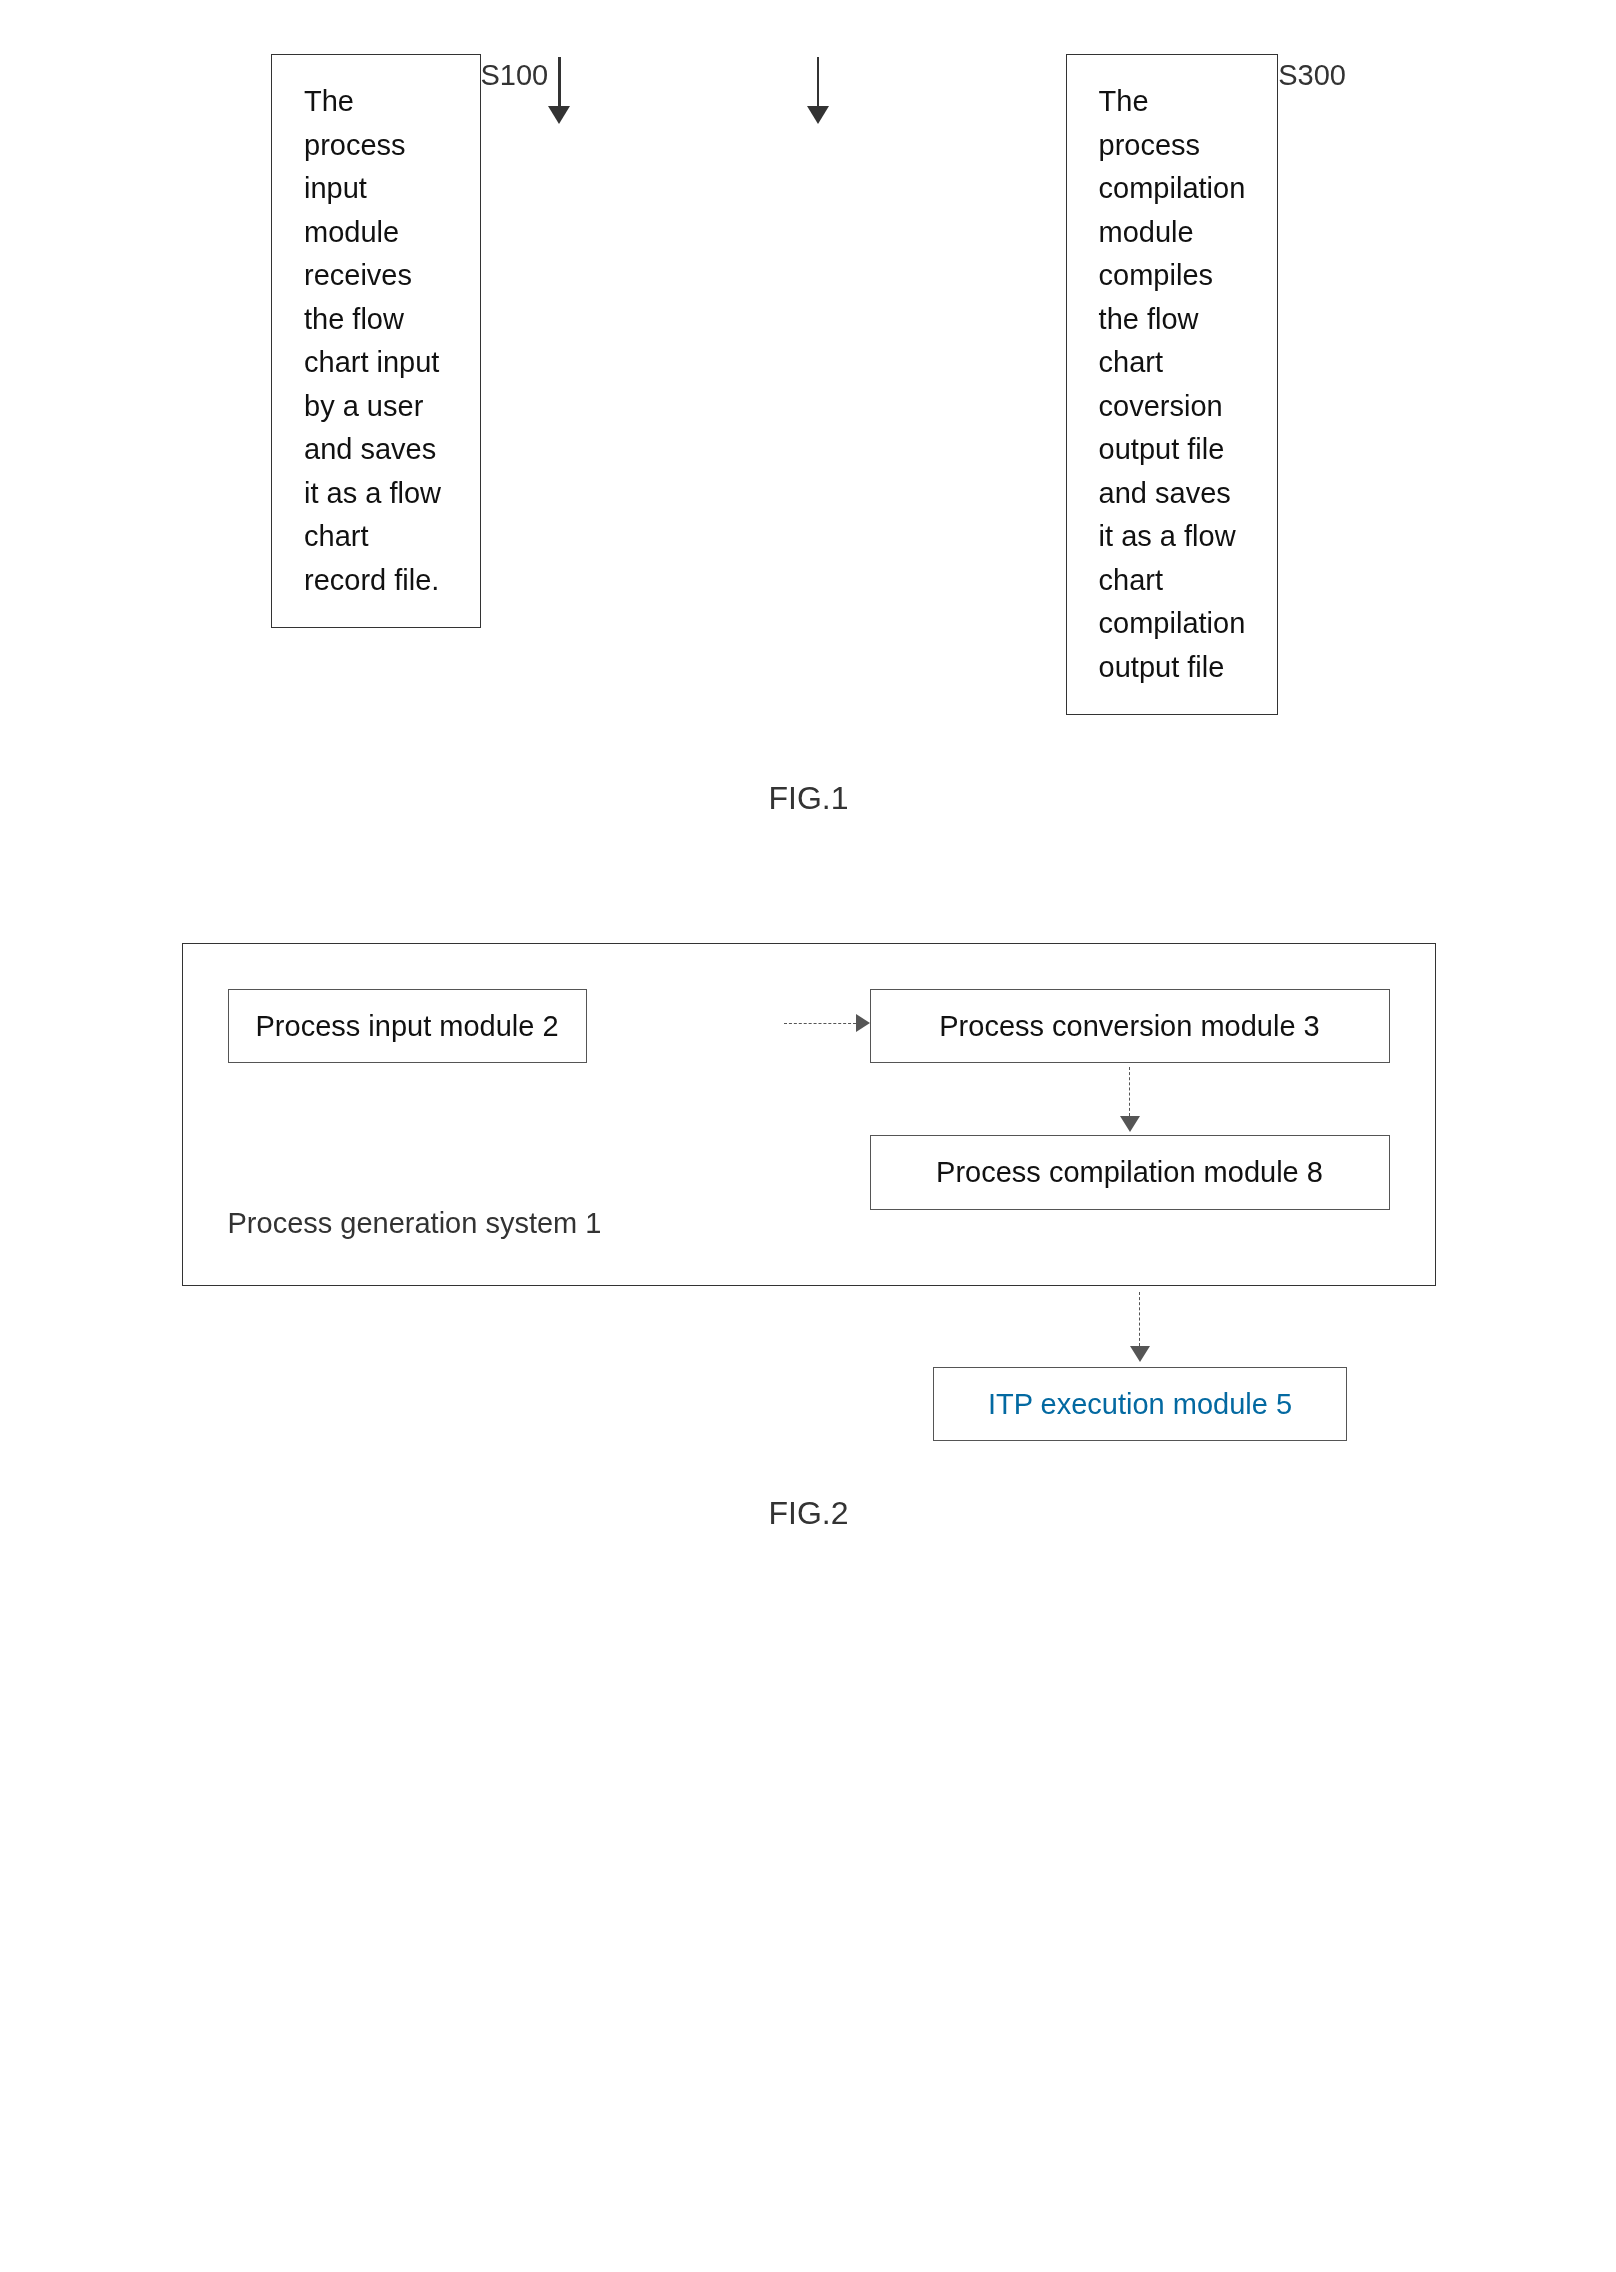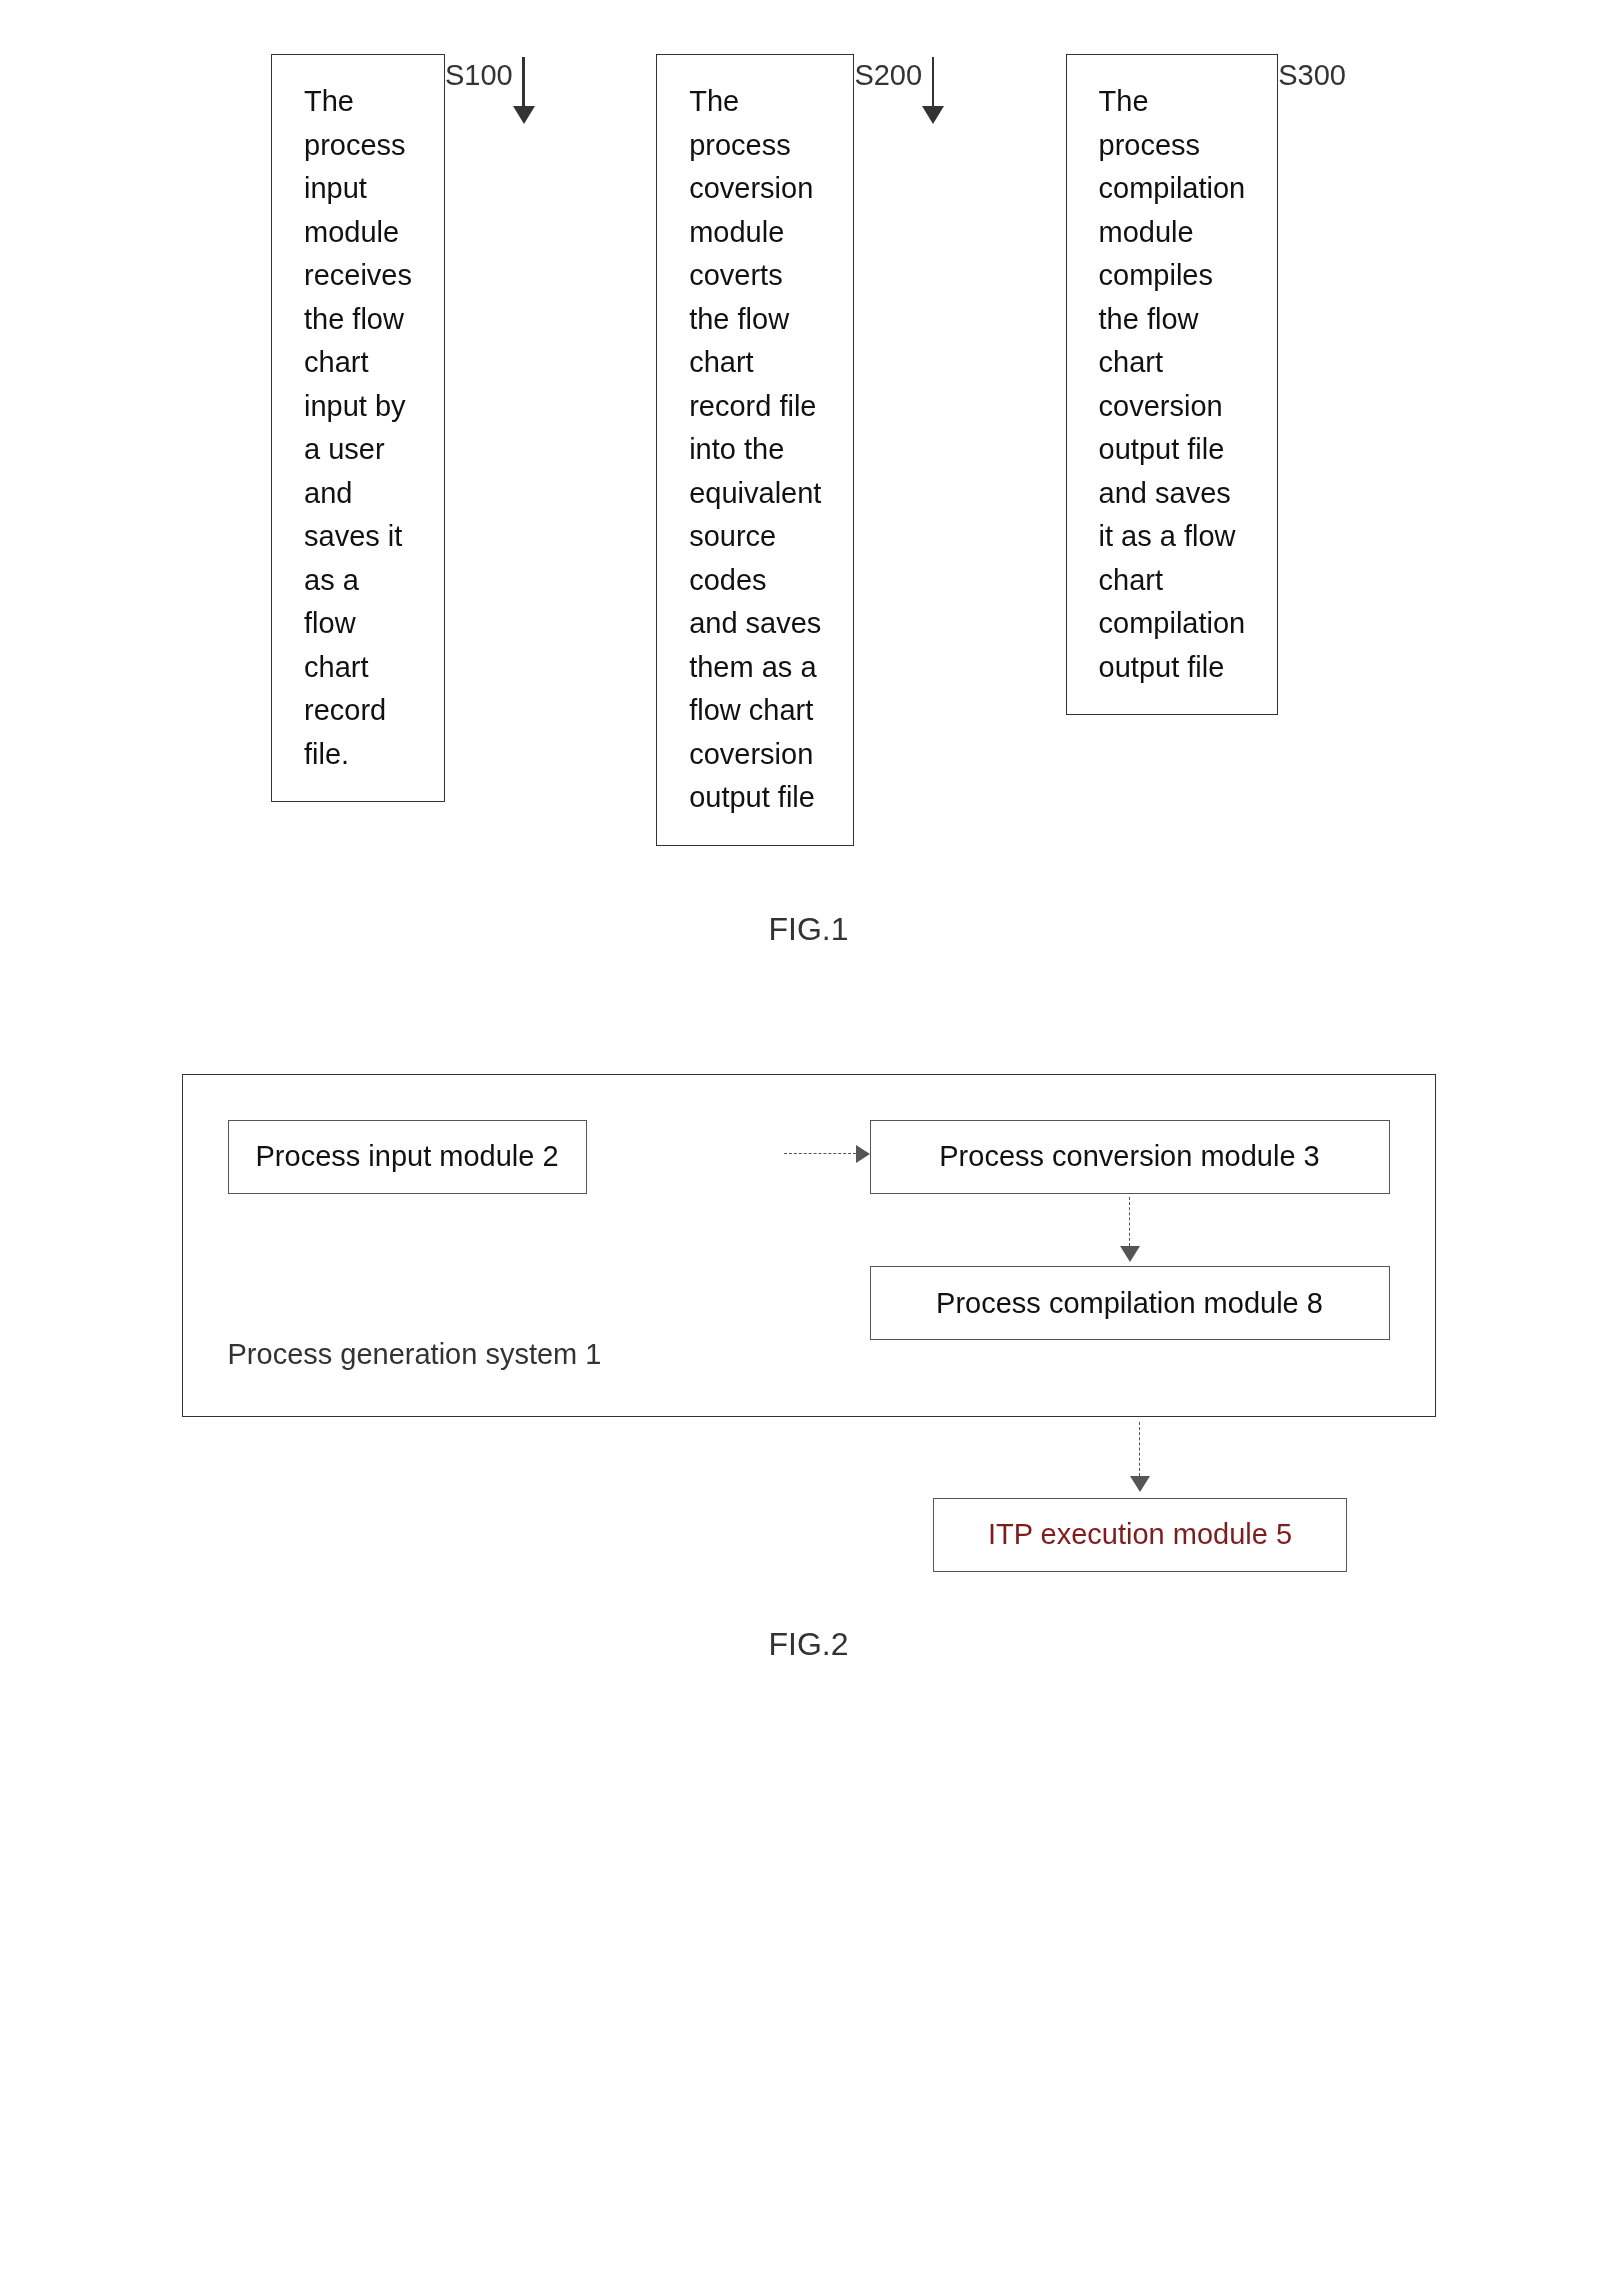--- a/index.html
+++ b/index.html
@@ -171,21 +171,21 @@
       height: 0;
       border-left: 10.7px solid transparent;
       border-right: 10.7px solid transparent;
       border-top: 16px solid #555;
     }
 
     .itp-box {
       border: 1.8px solid #555;
       padding: 19.7px 54px;
       font-size: 29px;
-      color: #7f1d1d;
+      color: #0369a1;
       background: #fff;
       text-align: center;
       min-width: 358px;
     }
 
     .step-row-fig1 {
       display: flex;
       align-items: flex-start;
       width: 100%;
     }
@@ -210,28 +210,20 @@
       <div class="step-label">S100</div>
     </div>
 
     <div style="display:flex; justify-content:flex-start; padding-left: 0; width:calc(100% - 72px);">
       <div class="arrow-down-combined">
         <div class="arrow-shaft"></div>
         <div class="arrow-head"></div>
       </div>
     </div>
 
-    <div class="step-row-fig1">
-      <div class="step-box-wrapper">
-        <div class="step-box">
-          <span>The process coversion module coverts the flow chart record file into the equivalent source codes and saves them as a flow chart coversion output file</span>
-        </div>
-      </div>
-      <div class="step-label">S200</div>
-    </div>
 
     <div style="display:flex; justify-content:flex-start; width:calc(100% - 72px);">
       <div class="arrow-down-combined">
         <div class="arrow-shaft"></div>
         <div class="arrow-head"></div>
       </div>
     </div>
 
     <div class="step-row-fig1">
       <div class="step-box-wrapper">

